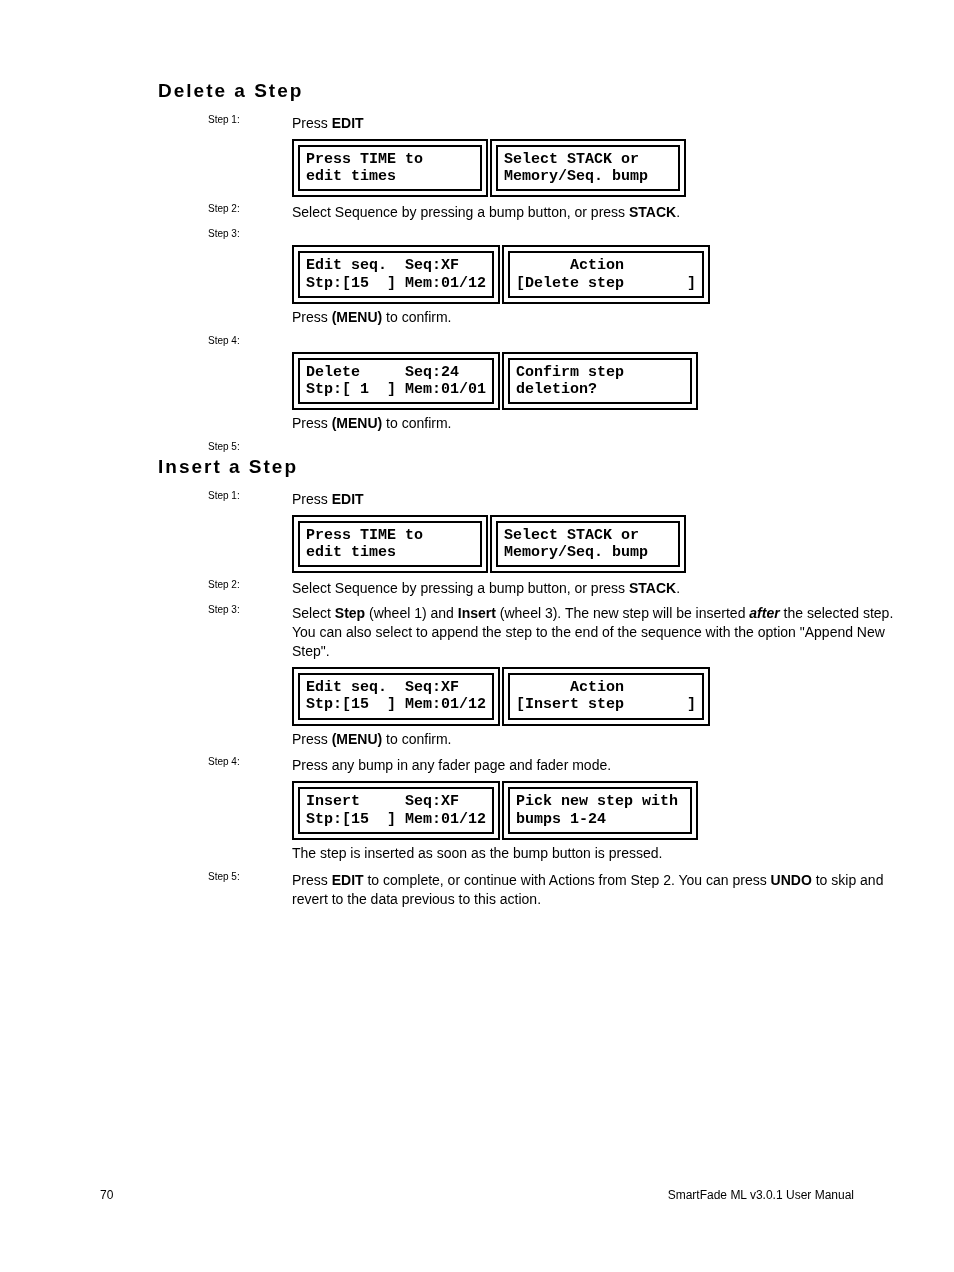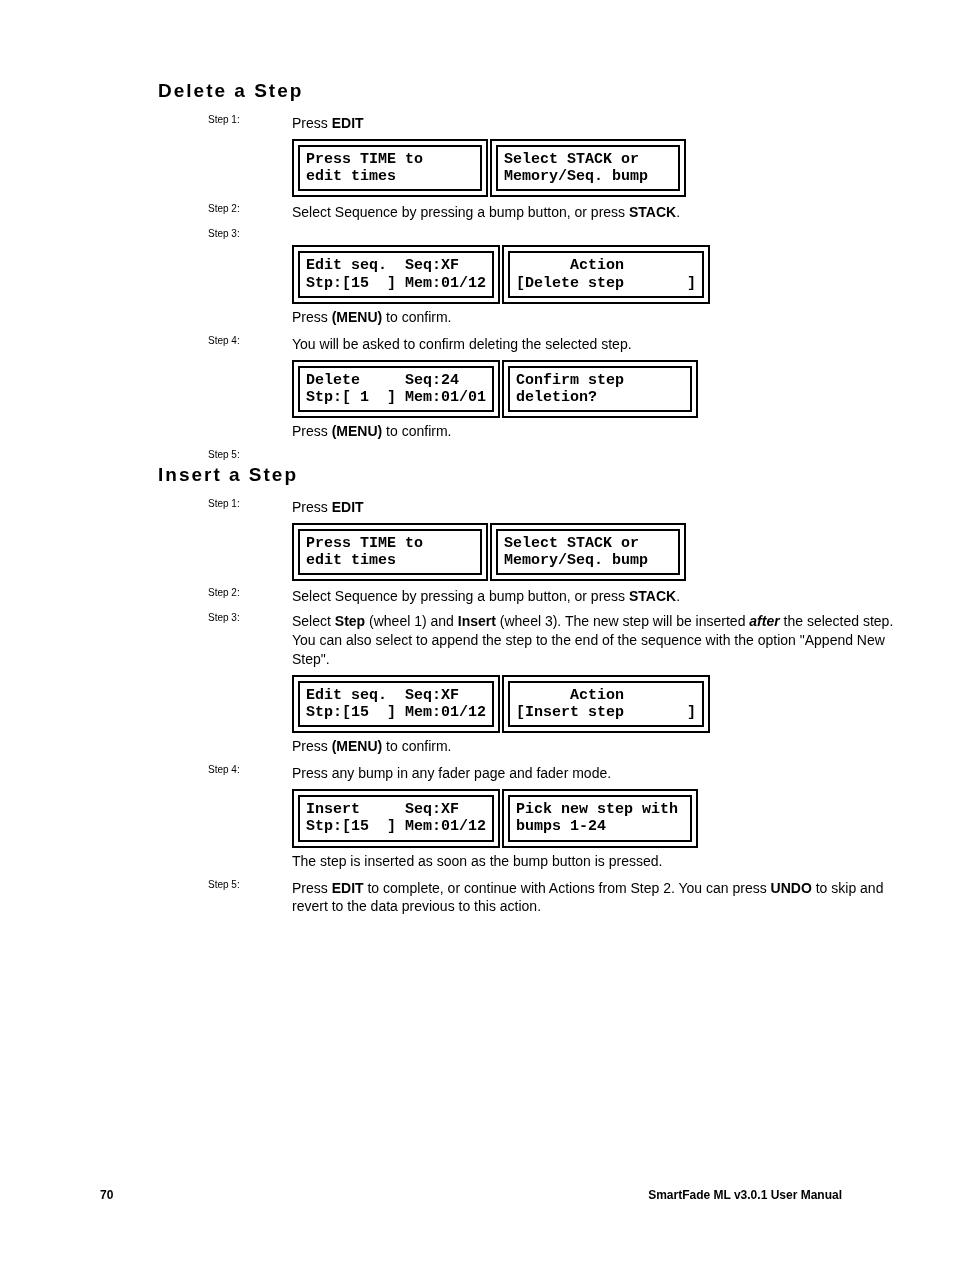--- a/index.html
+++ b/index.html
@@ -63,25 +63,24 @@
   }
   .after-lcd {
     margin: 4px 0 8px 134px;
     font-size: 14px;
     line-height: 1.35;
   }
   .footer {
     position: absolute;
     bottom: 70px;
     left: 100px;
-    right: 112px;
+    right: 100px;
     display: flex;
     justify-content: space-between;
     font-size: 12px;
-    font-weight: bold;
   }
   .bold { font-weight: bold; }
   .italic-bold { font-weight: bold; font-style: italic; }
 </style>
 </head>
 <body>
 
 <div class="page">
 
   <h2>Delete a Step</h2>
@@ -124,21 +123,20 @@
         <div class="lcd-inner">      Action
 [Delete step       ]</div>
       </div>
   </div>
   <div class="after-lcd">
     <span>Press </span><span class="bold">(MENU)</span><span> to confirm.</span>
   </div>
 
   <div class="step-row">
     <div class="step-label">Step 4:</div>
-    <div class="step-body">You will be asked to confirm deleting the selected step.</div>
   </div>
 
   <div class="lcd-pair">
     <div class="lcd">
         <div class="lcd-inner">Delete     Seq:24
 Stp:[ 1  ] Mem:01/01</div>
       </div>
     <div class="lcd">
         <div class="lcd-inner">Confirm step
 deletion?</div>

